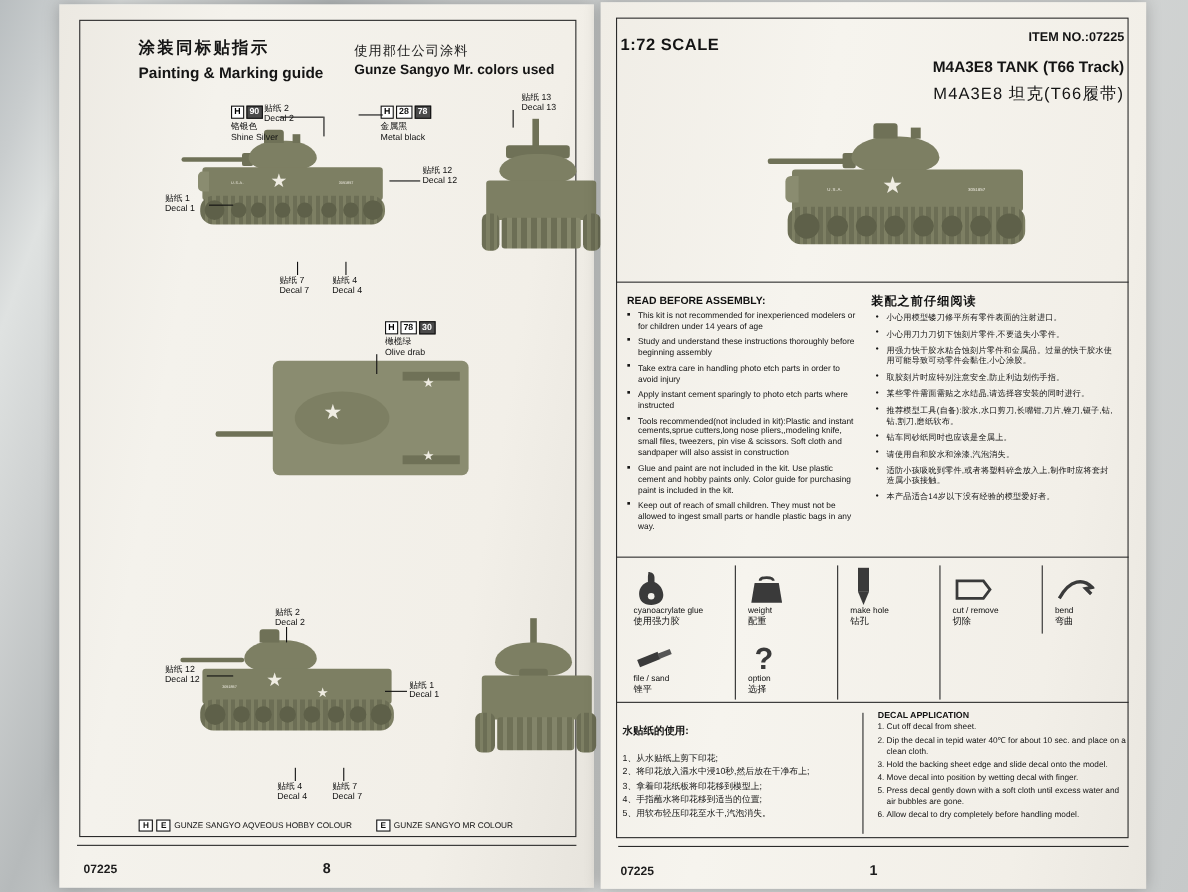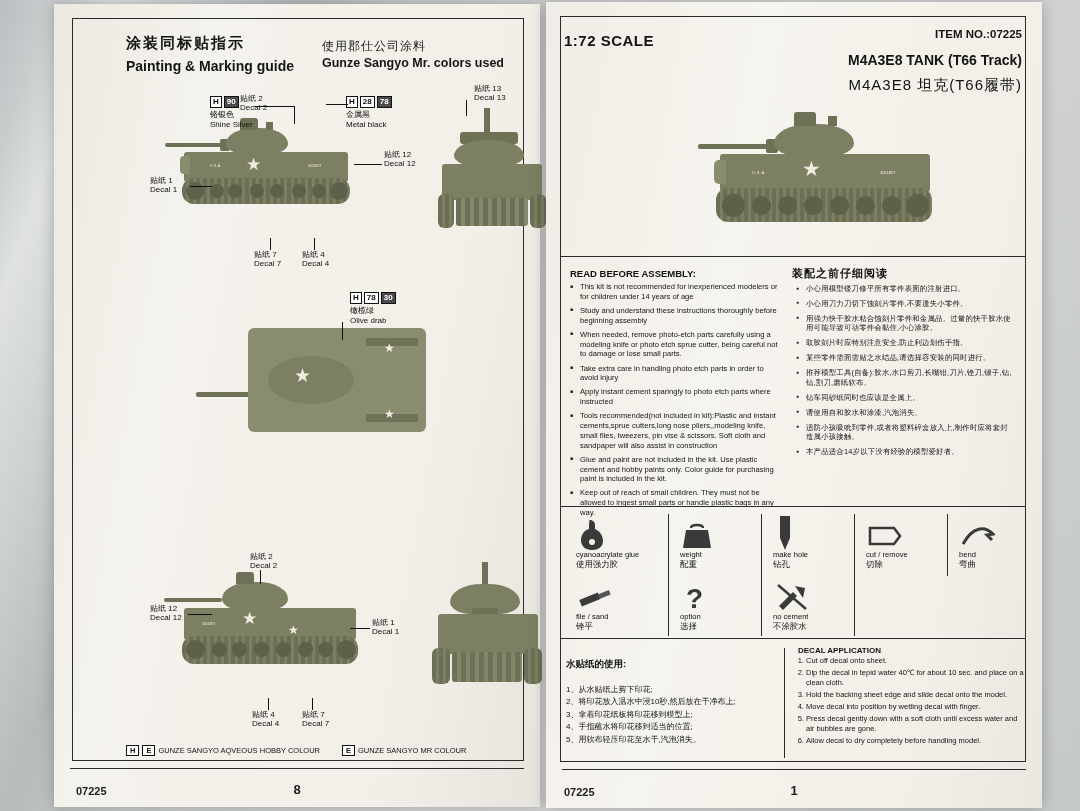--- a/index.html
+++ b/index.html
@@ -340,21 +340,20 @@
   </div>
 
   <div class="hr" style="top:254px;"></div>
 
   <div class="read-title">READ BEFORE ASSEMBLY:</div>
   <div class="read-title-cn">装配之前仔细阅读</div>
 
   <ul class="bul" id="en-bullets" style="left:24px; top:280px; width:212px;">
       <li>This kit is not recommended for inexperienced modelers or for children under 14 years of age</li>
       <li>Study and understand these instructions thoroughly before beginning assembly</li>
-      <li>When needed, remove photo-etch parts carefully using a modeling knife or photo etch sprue cutter, being careful not to damage or lose small parts.</li>
       <li>Take extra care in handling photo etch parts in order to avoid injury</li>
       <li>Apply instant cement sparingly to photo etch parts where instructed</li>
       <li>Tools recommended(not included in kit):Plastic and instant cements,sprue cutters,long nose pliers,,modeling knife, small files, tweezers, pin vise &amp; scissors. Soft cloth and sandpaper will also assist in construction</li>
       <li>Glue and paint are not included in the kit. Use plastic cement and hobby paints only. Color guide for purchasing paint is included in the kit.</li>
       <li>Keep out of reach of small children. They must not be allowed to ingest small parts or handle plastic bags in any way.</li>
     </ul>
   <ul class="bul cn" id="cn-bullets" style="left:250px; top:282px; width:218px;">
       <li>小心用模型镂刀修平所有零件表面的注射进口。</li>
       <li>小心用刀力刀切下蚀刻片零件,不要遗失小零件。</li>
       <li>用强力快干胶水粘合蚀刻片零件和金属品。过量的快干胶水使用可能导致可动零件会黏住,小心涂胶。</li>
@@ -436,38 +435,27 @@
     </div>
     <div class="icon-cell" style="left:118px; top:66px;">
       <div class="glyph">
         <svg class="svgicon" width="28" height="30" viewBox="0 0 28 30">
             <text x="4" y="26" font-family="Liberation Sans" font-size="28" font-weight="bold" fill="#3a3a3a">?</text>
           </svg>
       </div>
       <div class="cap-en">option</div>
       <div class="cap-cn">选择</div>
     </div>
-    <div class="icon-cell" style="left:211px; top:66px;">
-      <div class="glyph">
-        <svg class="svgicon" width="34" height="30" viewBox="0 0 34 30">
-            <path d="M4 24 l14-14 4 4 -14 14z" fill="#3a3a3a"></path>
-            <path d="M20 4 l10 2 -2 10z" fill="#3a3a3a"></path>
-            <path d="M3 3 L31 27" stroke="#3a3a3a" stroke-width="2.5"></path>
-          </svg>
-      </div>
-      <div class="cap-en">no cement</div>
-      <div class="cap-cn">不涂胶水</div>
-    </div>
   </div>
 
   <div class="hr" style="top:636px;"></div>
 
   <div class="decal-app-title" style="left:252px; top:644px;">DECAL APPLICATION</div>
   <ol class="decal" id="decal-steps" style="left:248px; top:654px; width:232px;">
-      <li>Cut off decal onto sheet.</li>
+      <li>Cut off decal from sheet.</li>
       <li>Dip the decal in tepid water 40℃ for about 10 sec. and place on a clean cloth.</li>
       <li>Hold the backing sheet edge and slide decal onto the model.</li>
       <li>Move decal into position by wetting decal with finger.</li>
       <li>Press decal gently down with a soft cloth until excess water and air bubbles are gone.</li>
       <li>Allow decal to dry completely before handling model.</li>
     </ol>
 
   <div class="decal-cn-title" style="left:20px; top:656px;">水贴纸的使用:</div>
   <div class="decal-cn" id="decal-cn" style="left:20px; top:682px; width:216px;">
       <div>1、从水贴纸上剪下印花;</div>

